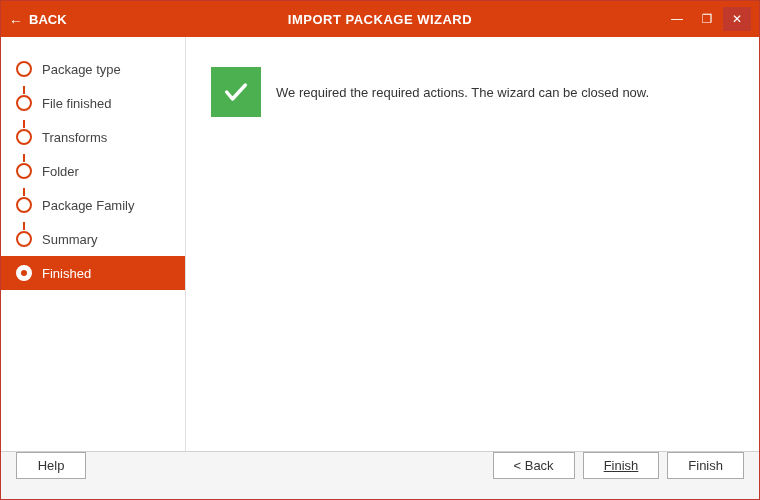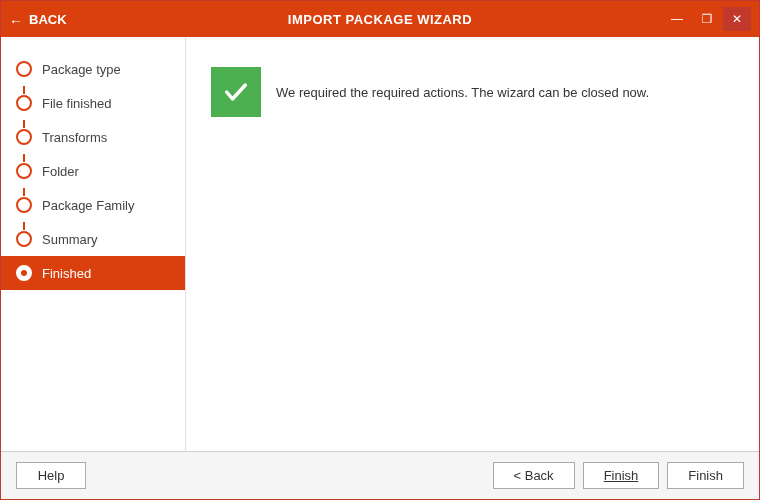--- a/index.html
+++ b/index.html
@@ -188,21 +188,21 @@
       font-size: 13px;
       color: #333;
     }
 
     
     .footer {
       height: 48px;
       background: #f5f5f5;
       border-top: 1px solid #d0d0d0;
       display: flex;
-      align-items: center;
+      align-items: flex-start;
       justify-content: space-between;
       padding: 0 15px;
       flex-shrink: 0;
     }
 
     .footer-left {
       display: flex;
       gap: 8px;
     }
 

